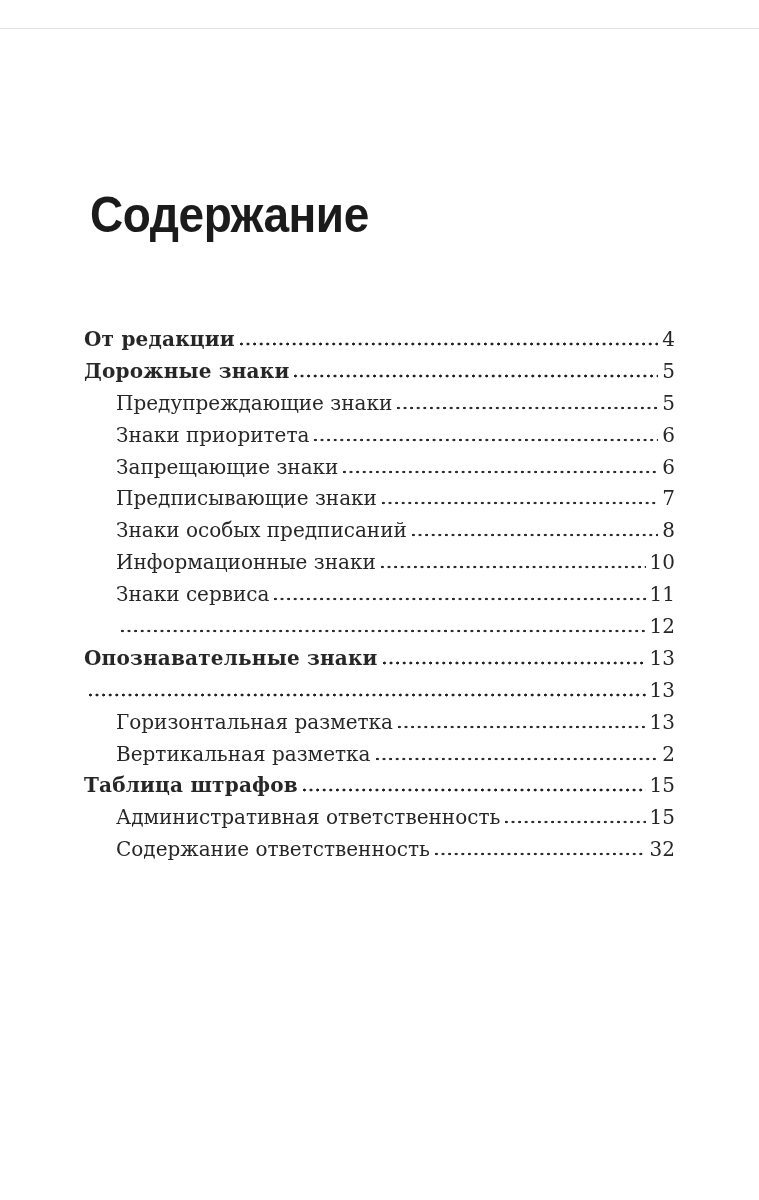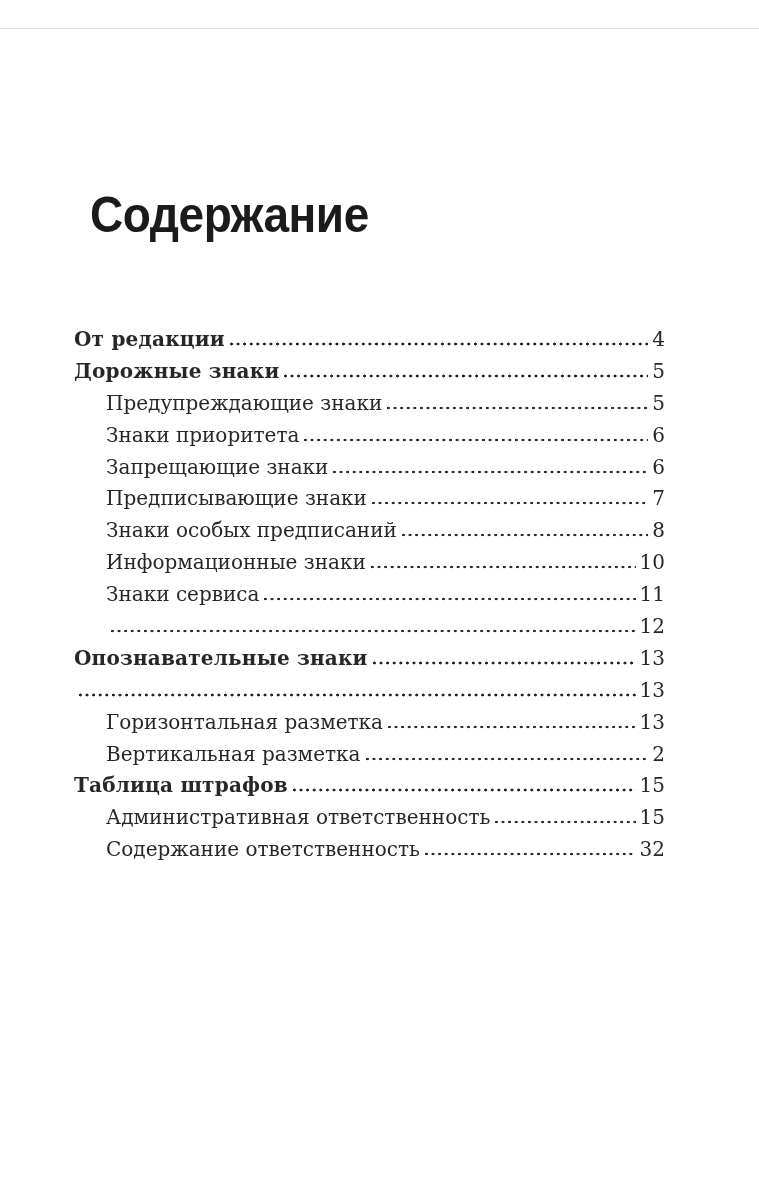--- a/index.html
+++ b/index.html
@@ -32,21 +32,21 @@
     font-size: 50px;
     line-height: 1;
     color: #1b1b1b;
     letter-spacing: -0.5px;
     transform: scaleX(0.92);
     transform-origin: 0 0;
     white-space: nowrap;
   }
   .toc {
     position: absolute;
-    left: 74px;
+    left: 84px;
     top: 299px;
     width: 591px;
   }
   .toc-row {
     display: flex;
     align-items: baseline;
     height: 31.9px;
     font-size: 20px;
     color: #272727;
   }

